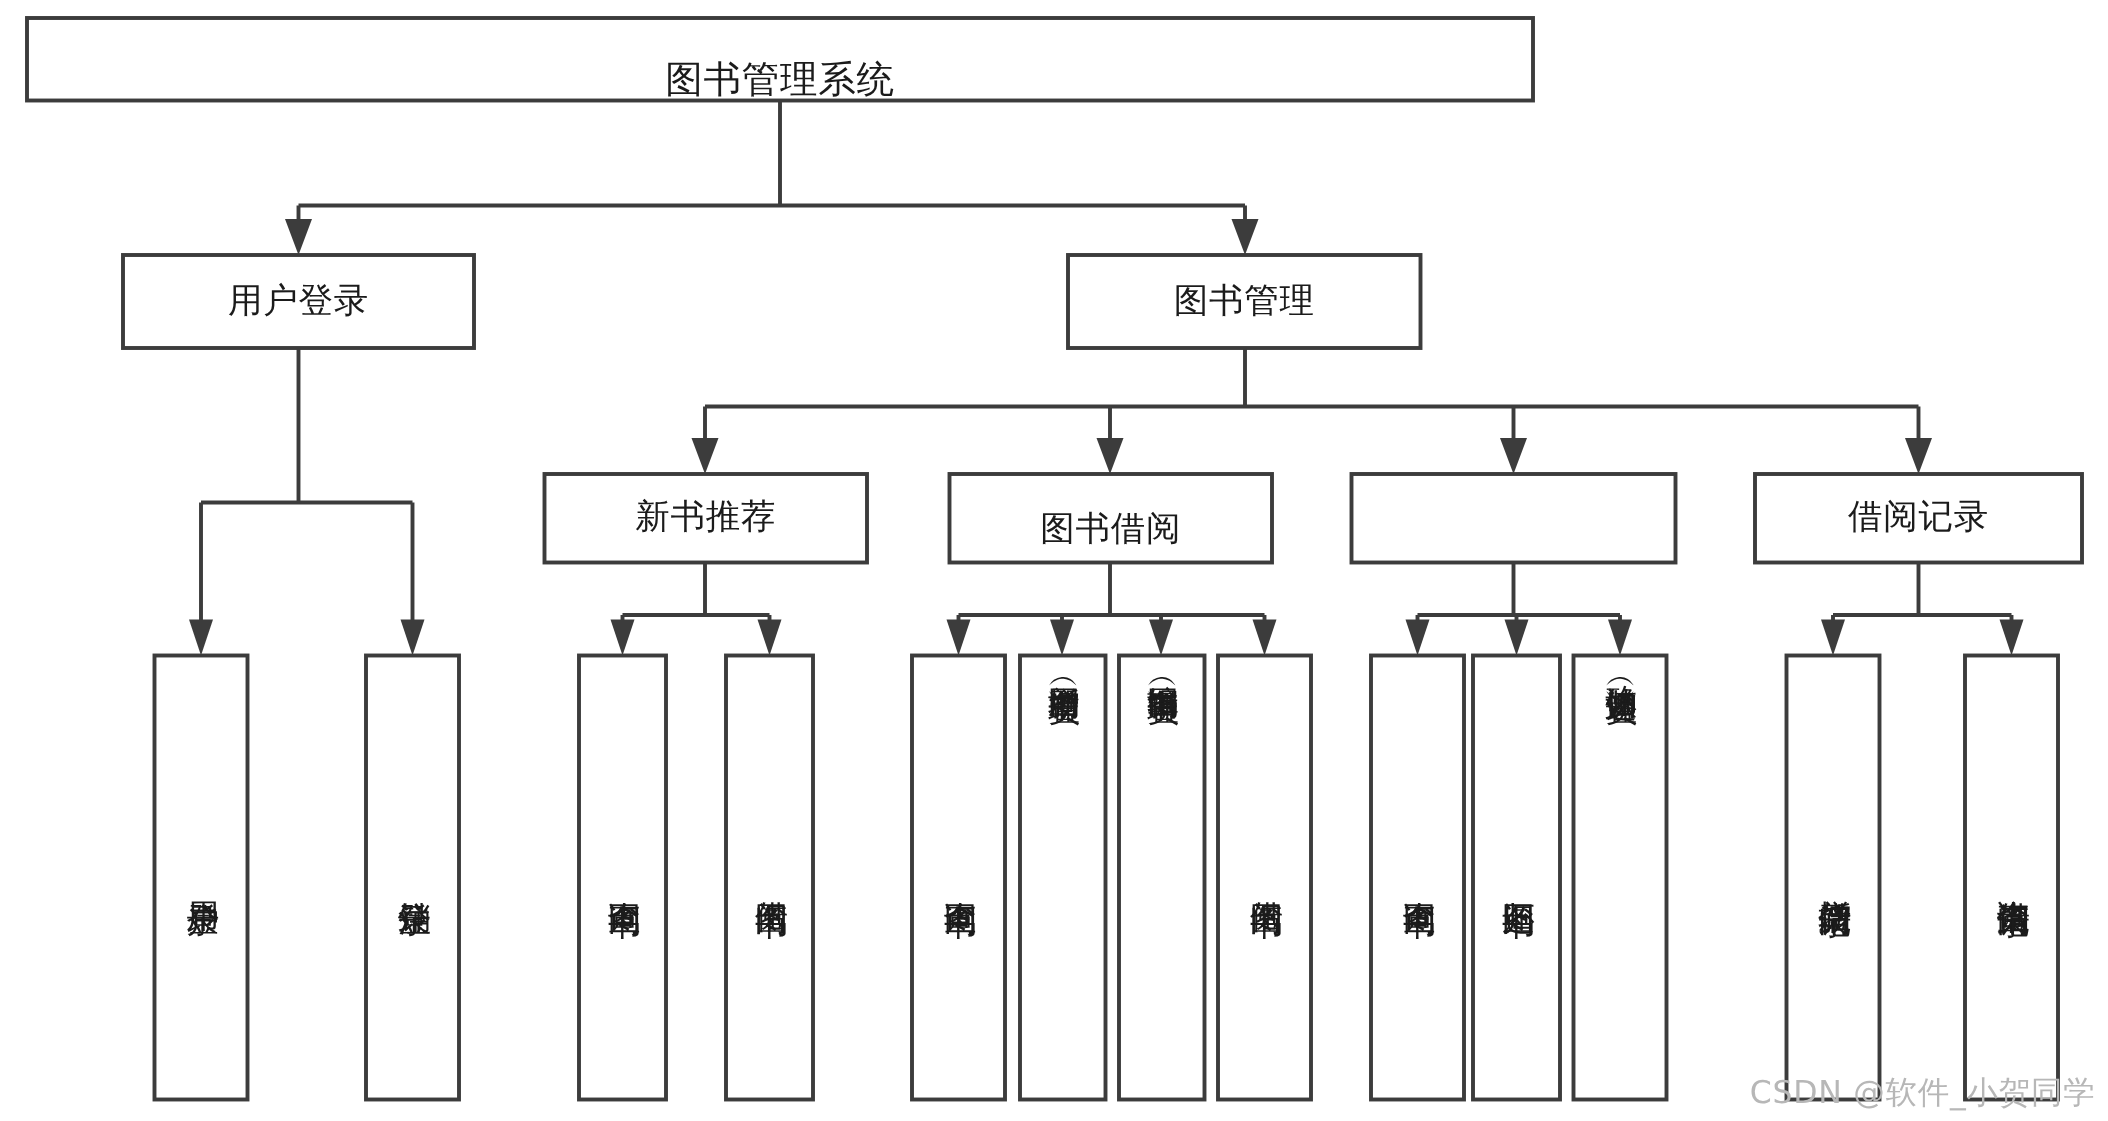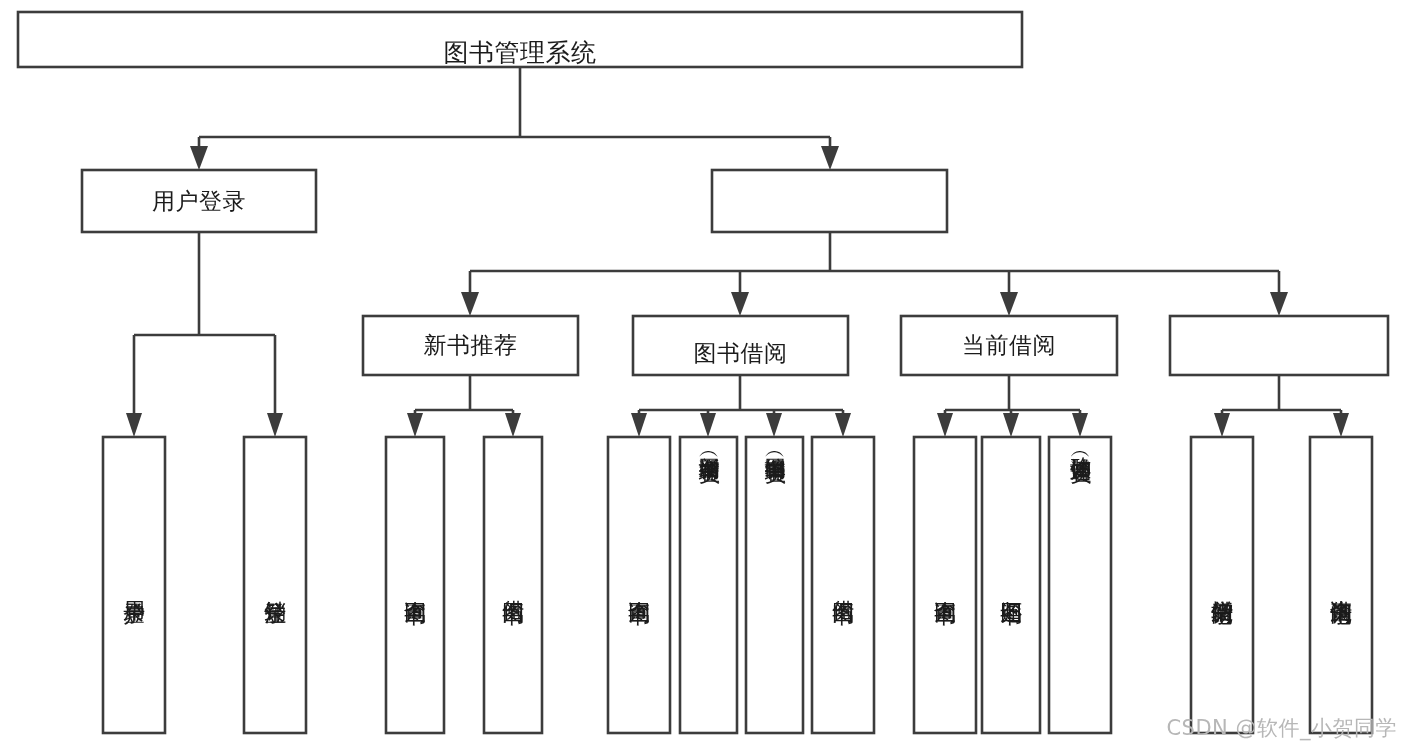--- a/index.html
+++ b/index.html
@@ -185,27 +185,28 @@
 
     <rect class="node-box" x="1191" y="437" width="62" height="296"></rect>
     <rect class="node-box" x="1310" y="437" width="62" height="296"></rect>
 
   </svg>
 
   <div class="node-label-h" style="left:18px; top:12px; width:1004px; height:55px; font-size:25px;margin-top:13px;">图书管理系统</div>
 
   <div class="node-label-h" style="left:82px; top:170px; width:234px; height:62px;">用户登录</div>
 
+  <div class="node-label-h" style="left:712px; top:170px; width:235px; height:62px;">图书管理</div>
 
   <div class="node-label-h" style="left:363px; top:316px; width:215px; height:59px;">新书推荐</div>
 
   <div class="node-label-h" style="left:633px; top:316px; width:215px; height:75px;">图书借阅</div>
 
-  <div class="node-label-h" style="left:901px; top:316px; width:216px; height:59px;">当前借阅</div>
-
+
+  <div class="node-label-h" style="left:1170px; top:316px; width:218px; height:59px;">借阅记录</div>
 
   <div class="node-label-v" style="left:103px; top:437px; width:62px; height:296px;">用户登录</div>
 
   <div class="node-label-v" style="left:244px; top:437px; width:62px; height:296px;">注销登录</div>
 
   <div class="node-label-v" style="left:386px; top:437px; width:58px; height:296px;">查询图书</div>
 
   <div class="node-label-v" style="left:484px; top:437px; width:58px; height:296px;">借阅图书</div>
 
   <div class="node-label-v" style="left:608px; top:437px; width:62px; height:296px;">查询图书</div>

